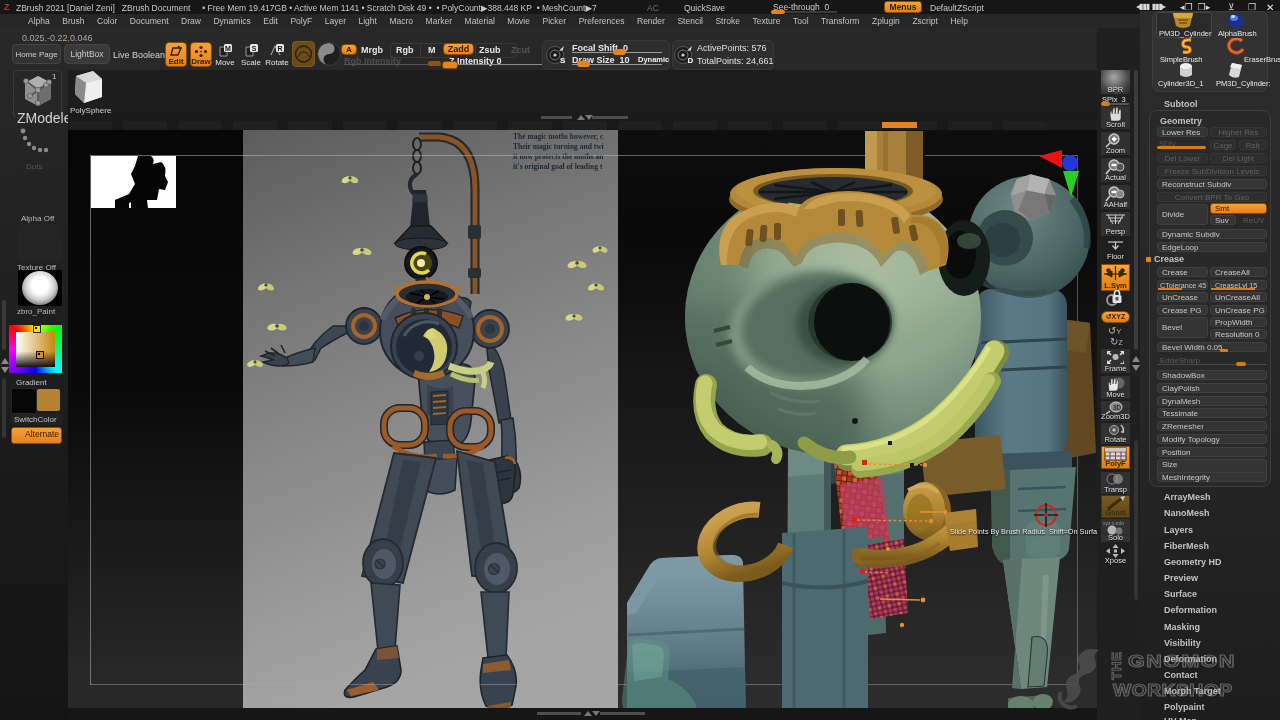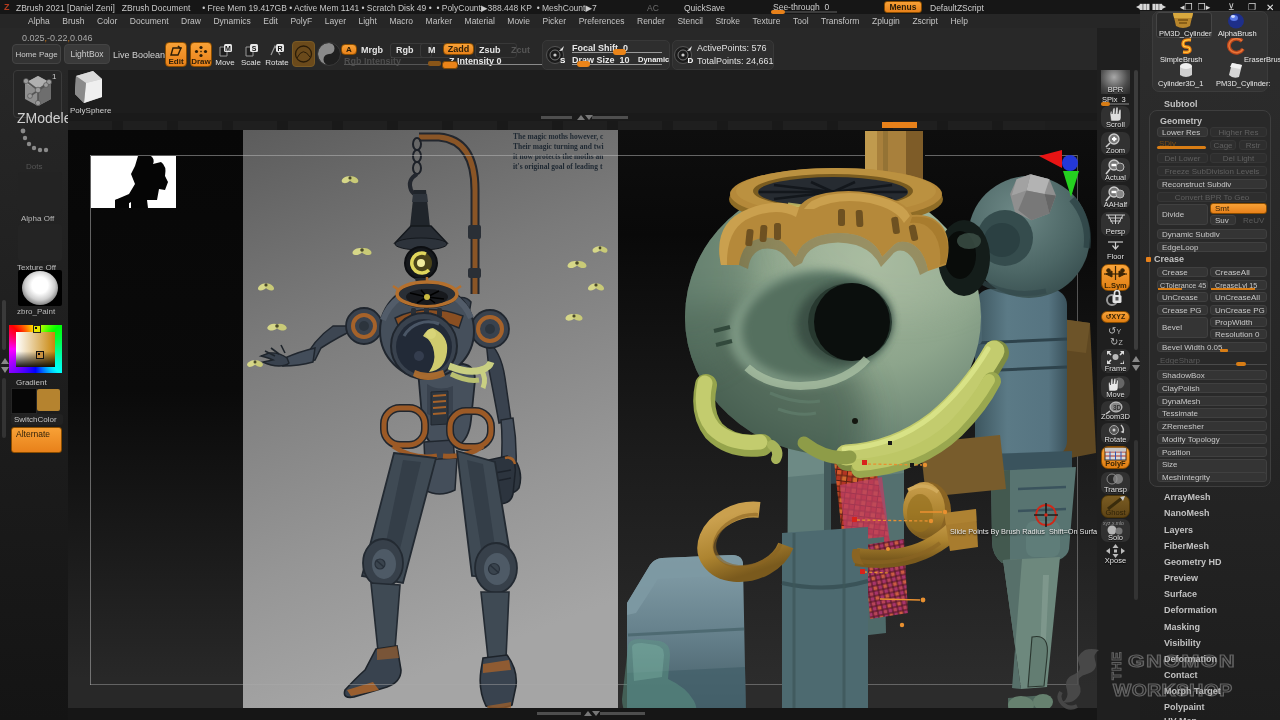--- a/index.html
+++ b/index.html
@@ -4,21 +4,21 @@
 <style>
 html,body{margin:0;padding:0;background:#141414;}
 #root{position:relative;width:1280px;height:720px;overflow:hidden;background:#1d1d1d;font-family:"Liberation Sans",sans-serif;-webkit-font-smoothing:antialiased;}
 .abs{position:absolute;}
 .t{position:absolute;white-space:nowrap;}
 .btn{position:absolute;background:#363636;border:1px solid #444;border-radius:4px;color:#cbcbcb;text-align:center;box-sizing:border-box;}
 .obtn{position:absolute;background:linear-gradient(#f8a136,#e8811a);border:1px solid #8a4d00;border-radius:4px;color:#30210a;font-weight:bold;text-align:center;box-sizing:border-box;}
 .rrow{position:absolute;background:#343434;border:1px solid #404040;border-radius:3px;box-sizing:border-box;color:#c9c9c9;font-size:8px;line-height:9px;padding-left:4px;}
 .rdim{position:absolute;background:#2e2e2e;border:1px solid #363636;border-radius:3px;box-sizing:border-box;color:#606060;font-size:8px;line-height:9px;text-align:center;}
 .hdr{position:absolute;color:#c2c2c2;font-size:9px;font-weight:bold;}
-.sicon{position:absolute;left:1101px;width:29px;border-radius:7px;background:#313131;}
+.sicon{position:absolute;left:1101px;width:29px;border-radius:0;background:#313131;}
 .slbl{position:absolute;width:100%;text-align:center;color:#e2e2e2;font-size:7.5px;bottom:0px;text-shadow:0 1px 1px #000;}
 </style>
 </head>
 <body>
 <div id="root">
 
 <div class="abs" style="left:0;top:0;width:1280px;height:14px;background:#161616;border-bottom:1px solid #0a0a0a;"></div>
 <div class="t" style="left:4px;top:2px;font-size:9px;color:#b43b1e;font-weight:bold;">Z</div>
 <div class="t" style="left:16px;top:3px;font-size:8.5px;color:#c9c9c9;">ZBrush 2021 [Daniel Zeni]&nbsp;&nbsp;&nbsp;ZBrush Document&nbsp;&nbsp;&nbsp;&nbsp;&nbsp;• Free Mem 19.417GB • Active Mem 1141 • Scratch Disk 49 •&nbsp;&nbsp;• PolyCount▶388.448 KP&nbsp;&nbsp;• MeshCount▶7</div>
 <div class="t" style="left:647px;top:3px;font-size:8.5px;color:#6d6d6d;">AC</div>
@@ -229,21 +229,21 @@
   <div class="abs" style="left:33px;top:325px;width:6px;height:6px;background:#e8e800;border:1px solid #222;"></div>
   <div class="abs" style="left:35px;top:327px;width:2px;height:2px;background:#111;"></div>
   <div class="abs" style="left:36px;top:351px;width:6px;height:6px;background:#c89040;border:1px solid #111;"></div>
   <div class="abs" style="left:38px;top:353px;width:2px;height:2px;background:#111;"></div>
   <div class="t" style="left:16px;top:378px;font-size:8px;color:#c4c4c4;">Gradient</div>
 
   <div class="abs" style="left:11px;top:388px;width:24px;height:24px;background:#060606;border:1px solid #252525;"></div>
   <div class="abs" style="left:37px;top:389px;width:23px;height:22px;background:#b5832f;border-radius:2px;"></div>
   <div class="abs" style="left:11px;top:414px;width:52px;height:11px;background:#222;border-radius:3px;"></div>
   <div class="t" style="left:14px;top:415px;font-size:8px;color:#c4c4c4;">SwitchColor</div>
-  <div class="obtn" style="left:11px;top:427px;width:51px;height:26px;font-size:8.5px;line-height:12px;font-weight:normal;border-radius:3px;text-align:left;padding-left:4px;">Alternate</div>
+  <div class="obtn" style="left:11px;top:427px;width:51px;height:17px;font-size:8.5px;line-height:12px;font-weight:normal;border-radius:3px;text-align:left;padding-left:13px;">Alternate</div>
 
   <div class="abs" style="left:2px;top:300px;width:4px;height:50px;background:#3a3a3a;border-radius:2px;"></div>
   <div class="abs" style="left:2px;top:378px;width:4px;height:60px;background:#333;border-radius:2px;"></div>
   <div class="abs" style="left:1px;top:358px;width:0;height:0;border-left:4px solid transparent;border-right:4px solid transparent;border-bottom:6px solid #888;"></div>
   <div class="abs" style="left:1px;top:367px;width:0;height:0;border-left:4px solid transparent;border-right:4px solid transparent;border-top:6px solid #888;"></div>
 </div>
 
 <div id="canvas" class="abs" style="left:68px;top:113px;width:1029px;height:607px;overflow:hidden;">
 
   <div class="abs" style="left:0;top:0;width:1029px;height:8px;background:#1a1a1a;"></div>

